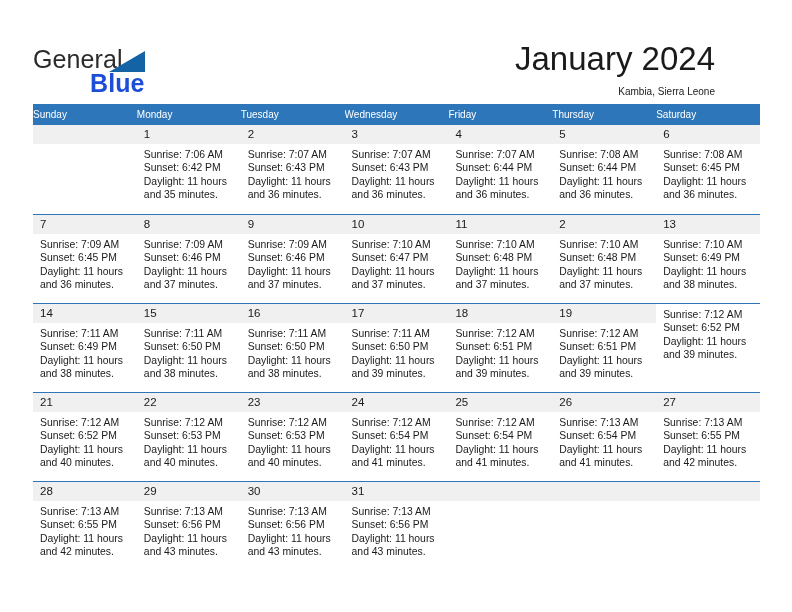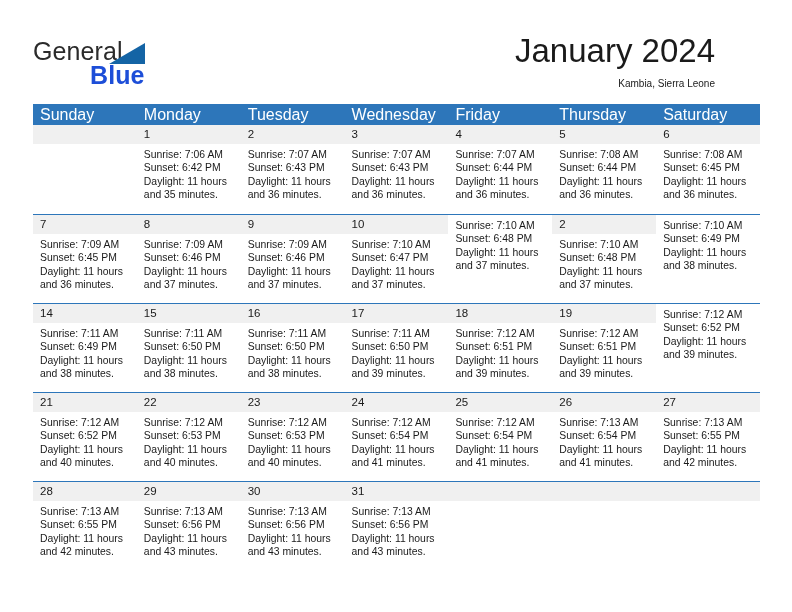--- a/index.html
+++ b/index.html
@@ -19,21 +19,21 @@
     position: relative;
     width: 792px;
     height: 612px;
     box-sizing: border-box;
   }
 
   
   .masthead {
     position: absolute;
     left: 0;
-    top: 4px;
+    top: 12px;
     width: 748px;
     height: 100px;
   }
 
   .brand {
     position: absolute;
     left: 33px;
     top: 34px;
     width: 220px;
     height: 52px;
@@ -102,23 +102,22 @@
   }
 
   .dow-row {
     display: flex;
     background: #2d76ba;
     height: 21px;
   }
   .dow-cell {
     flex: 1 1 0;
     color: #ffffff;
-    font-size: 16px;
+    font-size: 10px;
     line-height: 21px;
-    padding-left: 7px;
     box-sizing: border-box;
     white-space: nowrap;
     overflow: hidden;
   }
 
   .week {
     display: flex;
     border-top: 1.4px solid #2d76ba;
     height: 89px;
     box-sizing: border-box;
@@ -279,37 +278,39 @@
           <div class="day-cell">
             <div class="day-number-band">10</div>
             <div class="day-body">
               <div class="day-line">Sunrise: 7:10 AM</div>
               <div class="day-line">Sunset: 6:47 PM</div>
               <div class="day-line">Daylight: 11 hours</div>
               <div class="day-line">and 37 minutes.</div>
             </div>
           </div>
           <div class="day-cell">
+            <div class="day-number-band">11</div>
             <div class="day-body">
               <div class="day-line">Sunrise: 7:10 AM</div>
               <div class="day-line">Sunset: 6:48 PM</div>
               <div class="day-line">Daylight: 11 hours</div>
               <div class="day-line">and 37 minutes.</div>
             </div>
           </div>
           <div class="day-cell">
             <div class="day-number-band">2</div>
             <div class="day-body">
               <div class="day-line">Sunrise: 7:10 AM</div>
               <div class="day-line">Sunset: 6:48 PM</div>
               <div class="day-line">Daylight: 11 hours</div>
               <div class="day-line">and 37 minutes.</div>
             </div>
           </div>
           <div class="day-cell">
+            <div class="day-number-band">13</div>
             <div class="day-body">
               <div class="day-line">Sunrise: 7:10 AM</div>
               <div class="day-line">Sunset: 6:49 PM</div>
               <div class="day-line">Daylight: 11 hours</div>
               <div class="day-line">and 38 minutes.</div>
             </div>
           </div>
         </div>
         <div class="week">
           <div class="day-cell">

